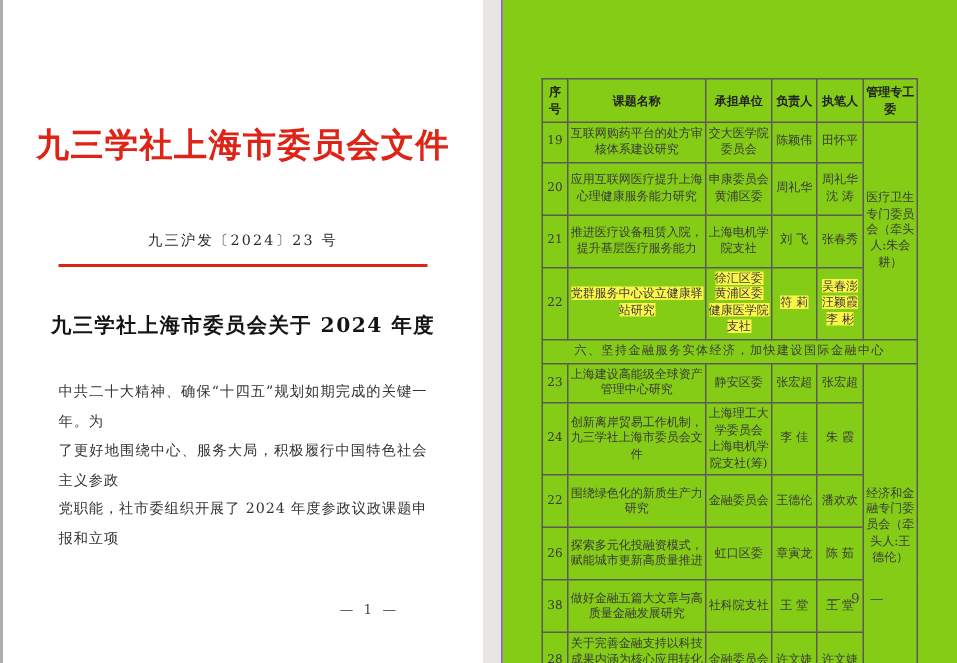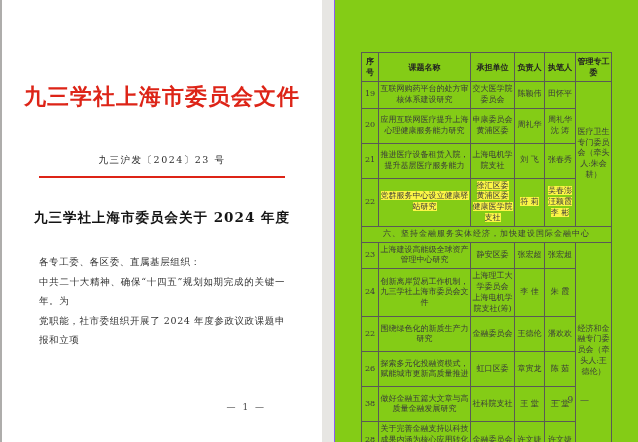--- a/index.html
+++ b/index.html
@@ -50,23 +50,23 @@
 <div class="edge-left"></div>
 
 <div class="page page-left">
   <div class="letterhead">九三学社上海市委员会文件</div>
   <div class="doc-no">九三沪发〔2024〕23 号</div>
   <div class="red-rule"></div>
   <div class="notice-title">
     <div>九三学社上海市委员会关于 2024 年度</div>
   </div>
   <div class="doc-body">
-    <div>各专工委、各区委、直属基层组织：</div>
     <div>
         <div>中共二十大精神、确保“十四五”规划如期完成的关键一年。为</div>
+        <div>了更好地围绕中心、服务大局，积极履行中国特色社会主义参政</div>
         <div>党职能，社市委组织开展了 2024 年度参政议政课题申报和立项</div>
       </div>
 
   </div>
   <div class="pageno pageno-left">— 1 —</div>
 </div>
 
 <div class="page page-right">
   <table class="topics">
     <colgroup>

